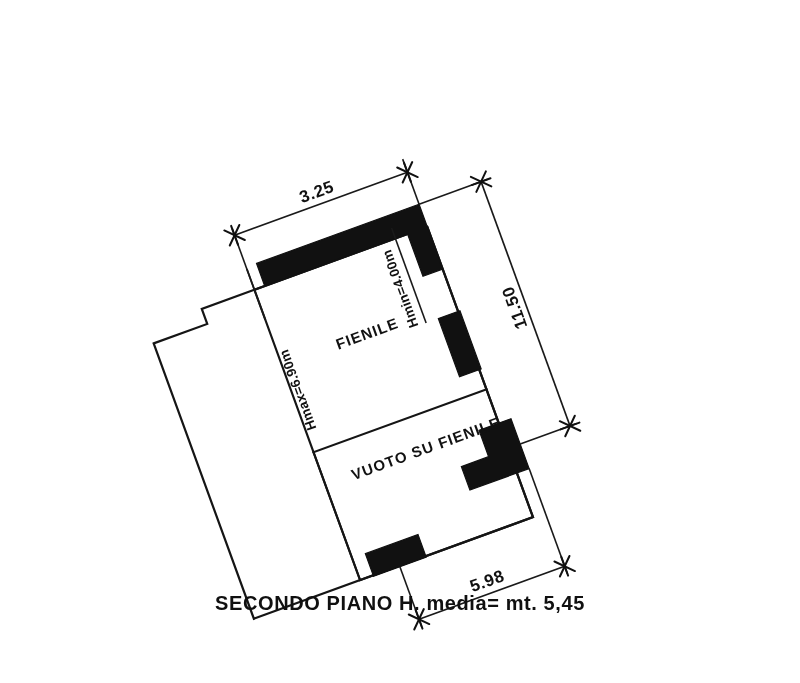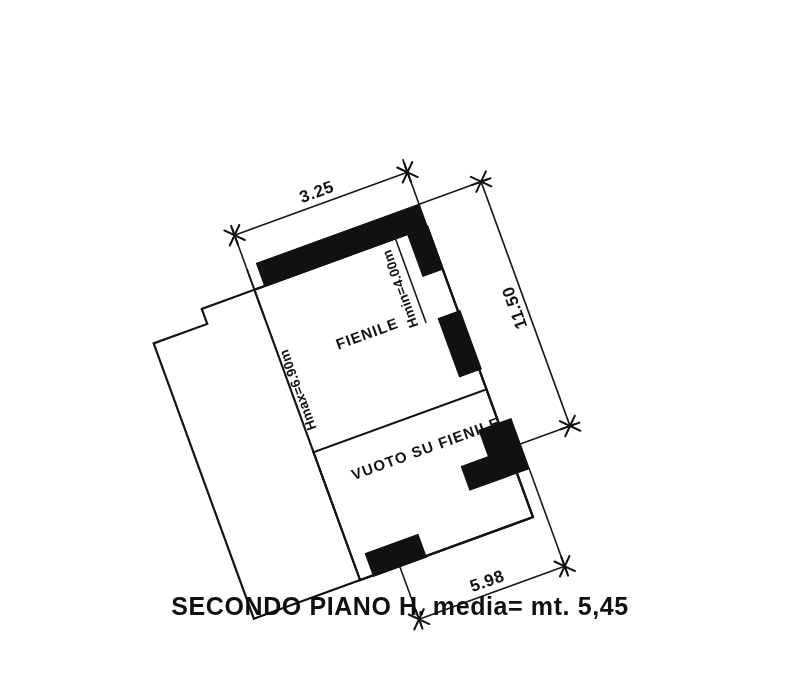--- a/index.html
+++ b/index.html
@@ -92,21 +92,21 @@
     fill: #111111;
     letter-spacing: 1.1px;
   }
   #caption {
     position: absolute;
     left: 0;
     right: 0;
     top: 592px;
     text-align: center;
     font-family: "Liberation Sans", sans-serif;
-    font-size: 25px;
+    font-size: 20px;
     font-weight: 700;
     letter-spacing: 0.6px;
     color: #101010;
     white-space: pre;
   }
 </style>
 </head>
 <body>
 
 <div id="sheet">

